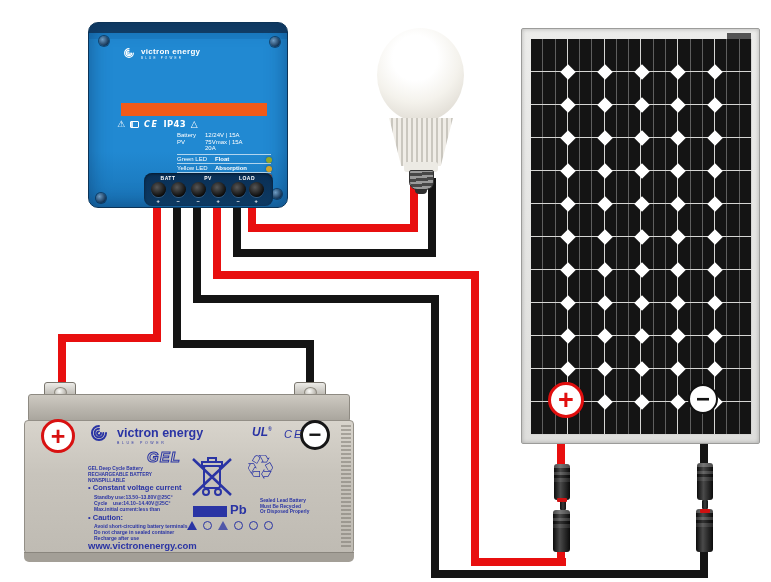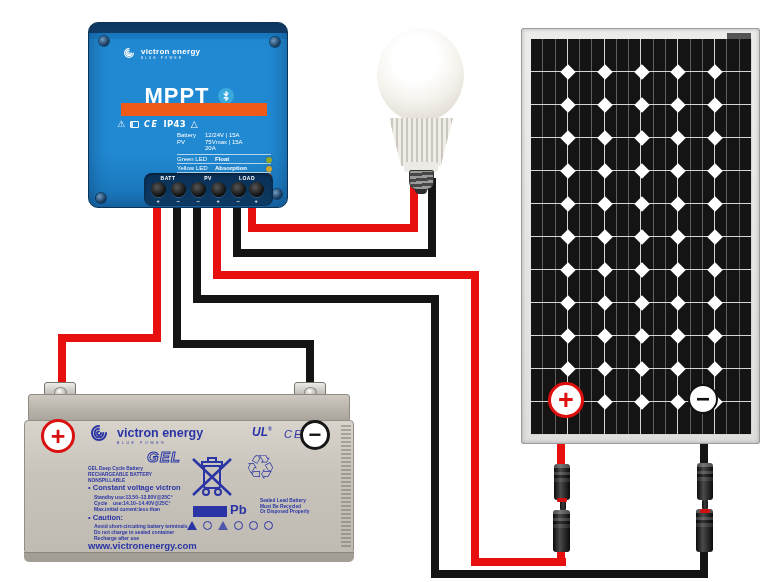--- a/index.html
+++ b/index.html
@@ -193,28 +193,20 @@
             <path d="M12 6.5 A1.8 1.8 0 1 0 13.8 8"></path>
           </g>
         </svg>
       </span>
       <span class="vtxt">
         <div class="vname">victron energy</div>
         <div class="vsub">BLUE POWER</div>
       </span>
     </div>
 
-    <div class="c-model">
-      <span class="mppt">MPPT</span>
-      <span class="bt-badge">
-        <svg width="8" height="12" viewBox="0 0 10 14">
-          <path d="M2.5 4 L7.5 10 L5 12.5 L5 1.5 L7.5 4 L2.5 10" stroke="#fff" fill="none" stroke-width="1.3" stroke-linejoin="round" stroke-linecap="round"></path>
-        </svg>
-      </span>
-    </div>
 
     <div class="orange-bar"></div>
 
     <div class="c-icons">
       <span>⚠</span>
       <span class="book"></span>
       <span class="ce">CE</span>
       <span class="ip">IP43</span>
       <span>△</span>
     </div>
@@ -388,21 +380,21 @@
       </span>
     </div>
     <div class="bul"><span>UL</span><sup>®</sup></div>
     <div class="bce">CE</div>
     <div class="bgel">GEL</div>
 
     <div class="btxt bt-small" style="top:88px;">GEL Deep Cycle Battery</div>
     <div class="btxt bt-small" style="top:94px;">RECHARGEABLE BATTERY</div>
     <div class="btxt bt-small" style="top:100px;">NONSPILLABLE</div>
 
-    <div class="btxt bt-title" style="top:106px;">• Constant voltage victron</div>
+    <div class="btxt bt-title" style="top:106px;">• Constant voltage current</div>
     <div class="btxt bt-line pre" style="top:116px;left:72px;">Standby use:13.50~13.80V@25C°</div>
     <div class="btxt bt-line pre" style="top:122px;left:72px;">Cycle    use:14.10~14.40V@25C°</div>
     <div class="btxt bt-line pre" style="top:128px;left:72px;">Max.initial current:less than</div>
 
     <div class="btxt bt-title" style="top:136px;">• Caution:</div>
     <div class="btxt bt-line" style="top:145px;left:72px;">Avoid short-circuiting battery terminals</div>
     <div class="btxt bt-line" style="top:151px;left:72px;">Do not charge in sealed container</div>
     <div class="btxt bt-line" style="top:157px;left:72px;">Recharge after use</div>
 
     <div class="bweb">www.victronenergy.com</div>

